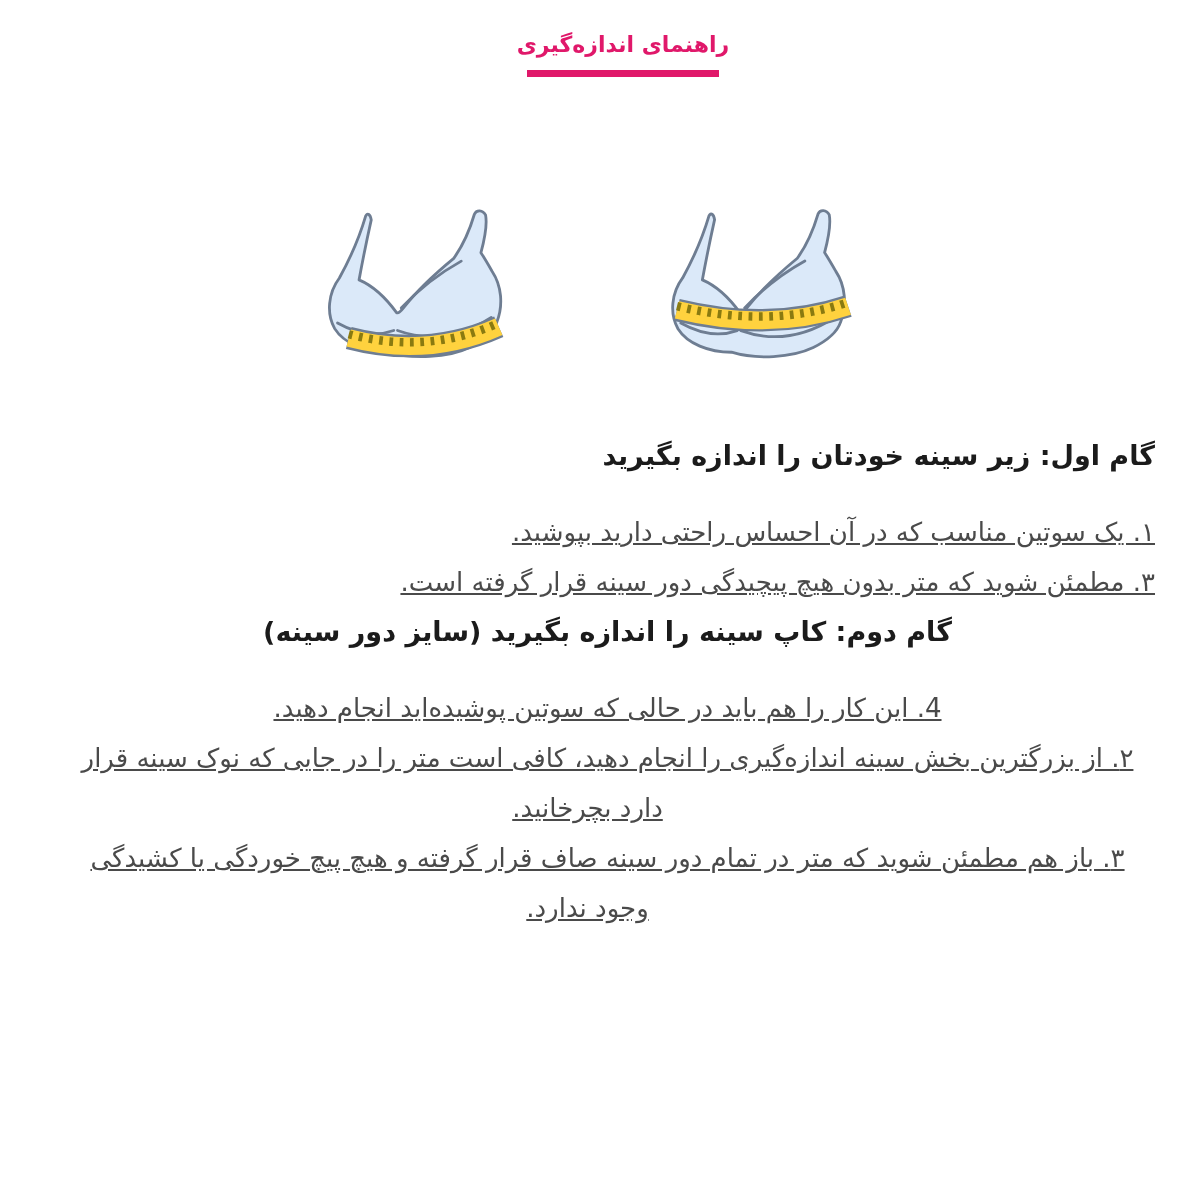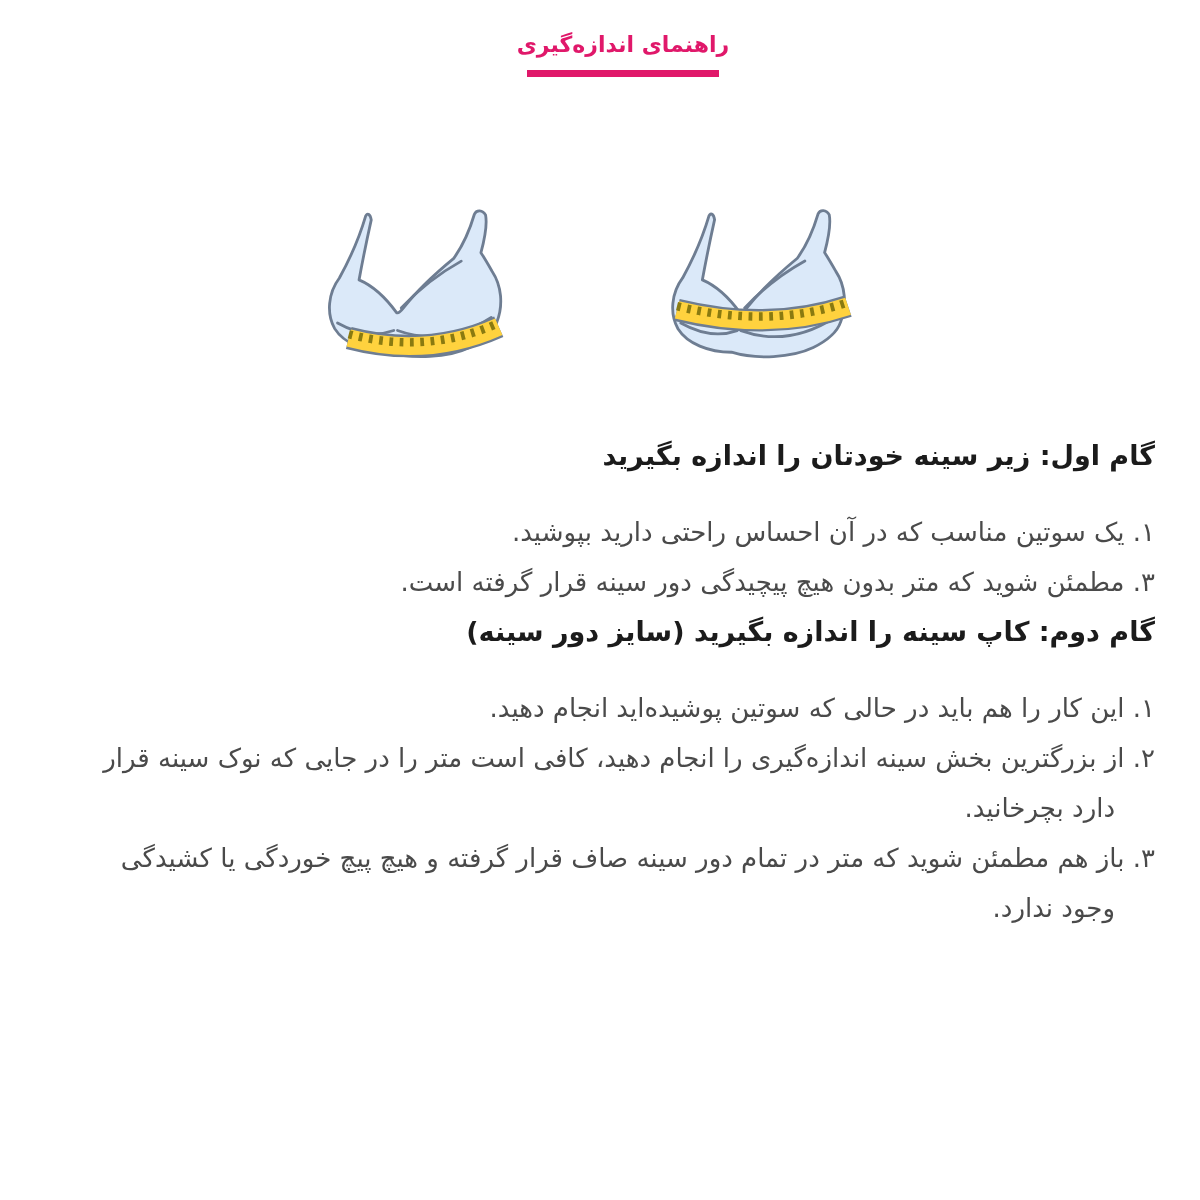--- a/index.html
+++ b/index.html
@@ -12,22 +12,22 @@
   .title-underline { width:192px; height:7px; background:#e0186a; margin:13px auto 0; }
 
   
   .illustrations { margin-top:122px; display:flex; justify-content:center; align-items:flex-start; gap:116px; }
   .illustrations svg { display:block; }
 
   
   .content { direction:rtl; text-align:right; margin-top:52px; padding:0 45px 0 48px;margin-left:12px; }
   .step-heading { font-size:27px; line-height:34px; font-weight:bold; color:#1b1b1b; margin:8px 0 34px; }
   .step-list { font-size:26px; line-height:50px; color:#4a4a4a; }
-  .step-item { padding-right:40px; text-indent:-40px; }
-  .section + .section { margin-top:6px; }
+  .step-item { padding-right:40px; text-indent:-40px;text-decoration:underline; }
+  .section + .section { margin-top:6px;text-align:center; }
 </style>
 </head>
 <body>
 
 <div class="title-wrap">
   <div class="page-title">راهنمای اندازه‌گیری</div>
   <div class="title-underline"></div>
 </div>
 
 <div class="illustrations">
@@ -92,19 +92,19 @@
     <h2 class="step-heading">گام اول: زیر سینه خودتان را اندازه بگیرید</h2>
     <div class="step-list">
       <div class="step-item">۱. یک سوتین مناسب که در آن احساس راحتی دارید بپوشید.</div>
       <div class="step-item">۳. مطمئن شوید که متر بدون هیچ پیچیدگی دور سینه قرار گرفته است.</div>
     </div>
   </section>
 
   <section class="section">
     <h2 class="step-heading">گام دوم: کاپ سینه را اندازه بگیرید (سایز دور سینه)</h2>
     <div class="step-list">
-      <div class="step-item">۱. این کار را هم باید در حالی که سوتین پوشیده‌اید انجام دهید.</div>
+      <div class="step-item">4. این کار را هم باید در حالی که سوتین پوشیده‌اید انجام دهید.</div>
       <div class="step-item">۲. از بزرگترین بخش سینه اندازه‌گیری را انجام دهید، کافی است متر را در جایی که نوک سینه قرار دارد بچرخانید.</div>
       <div class="step-item">۳. باز هم مطمئن شوید که متر در تمام دور سینه صاف قرار گرفته و هیچ پیچ خوردگی یا کشیدگی وجود ندارد.</div>
     </div>
   </section>
 
 </div>
 
 </body></html>

